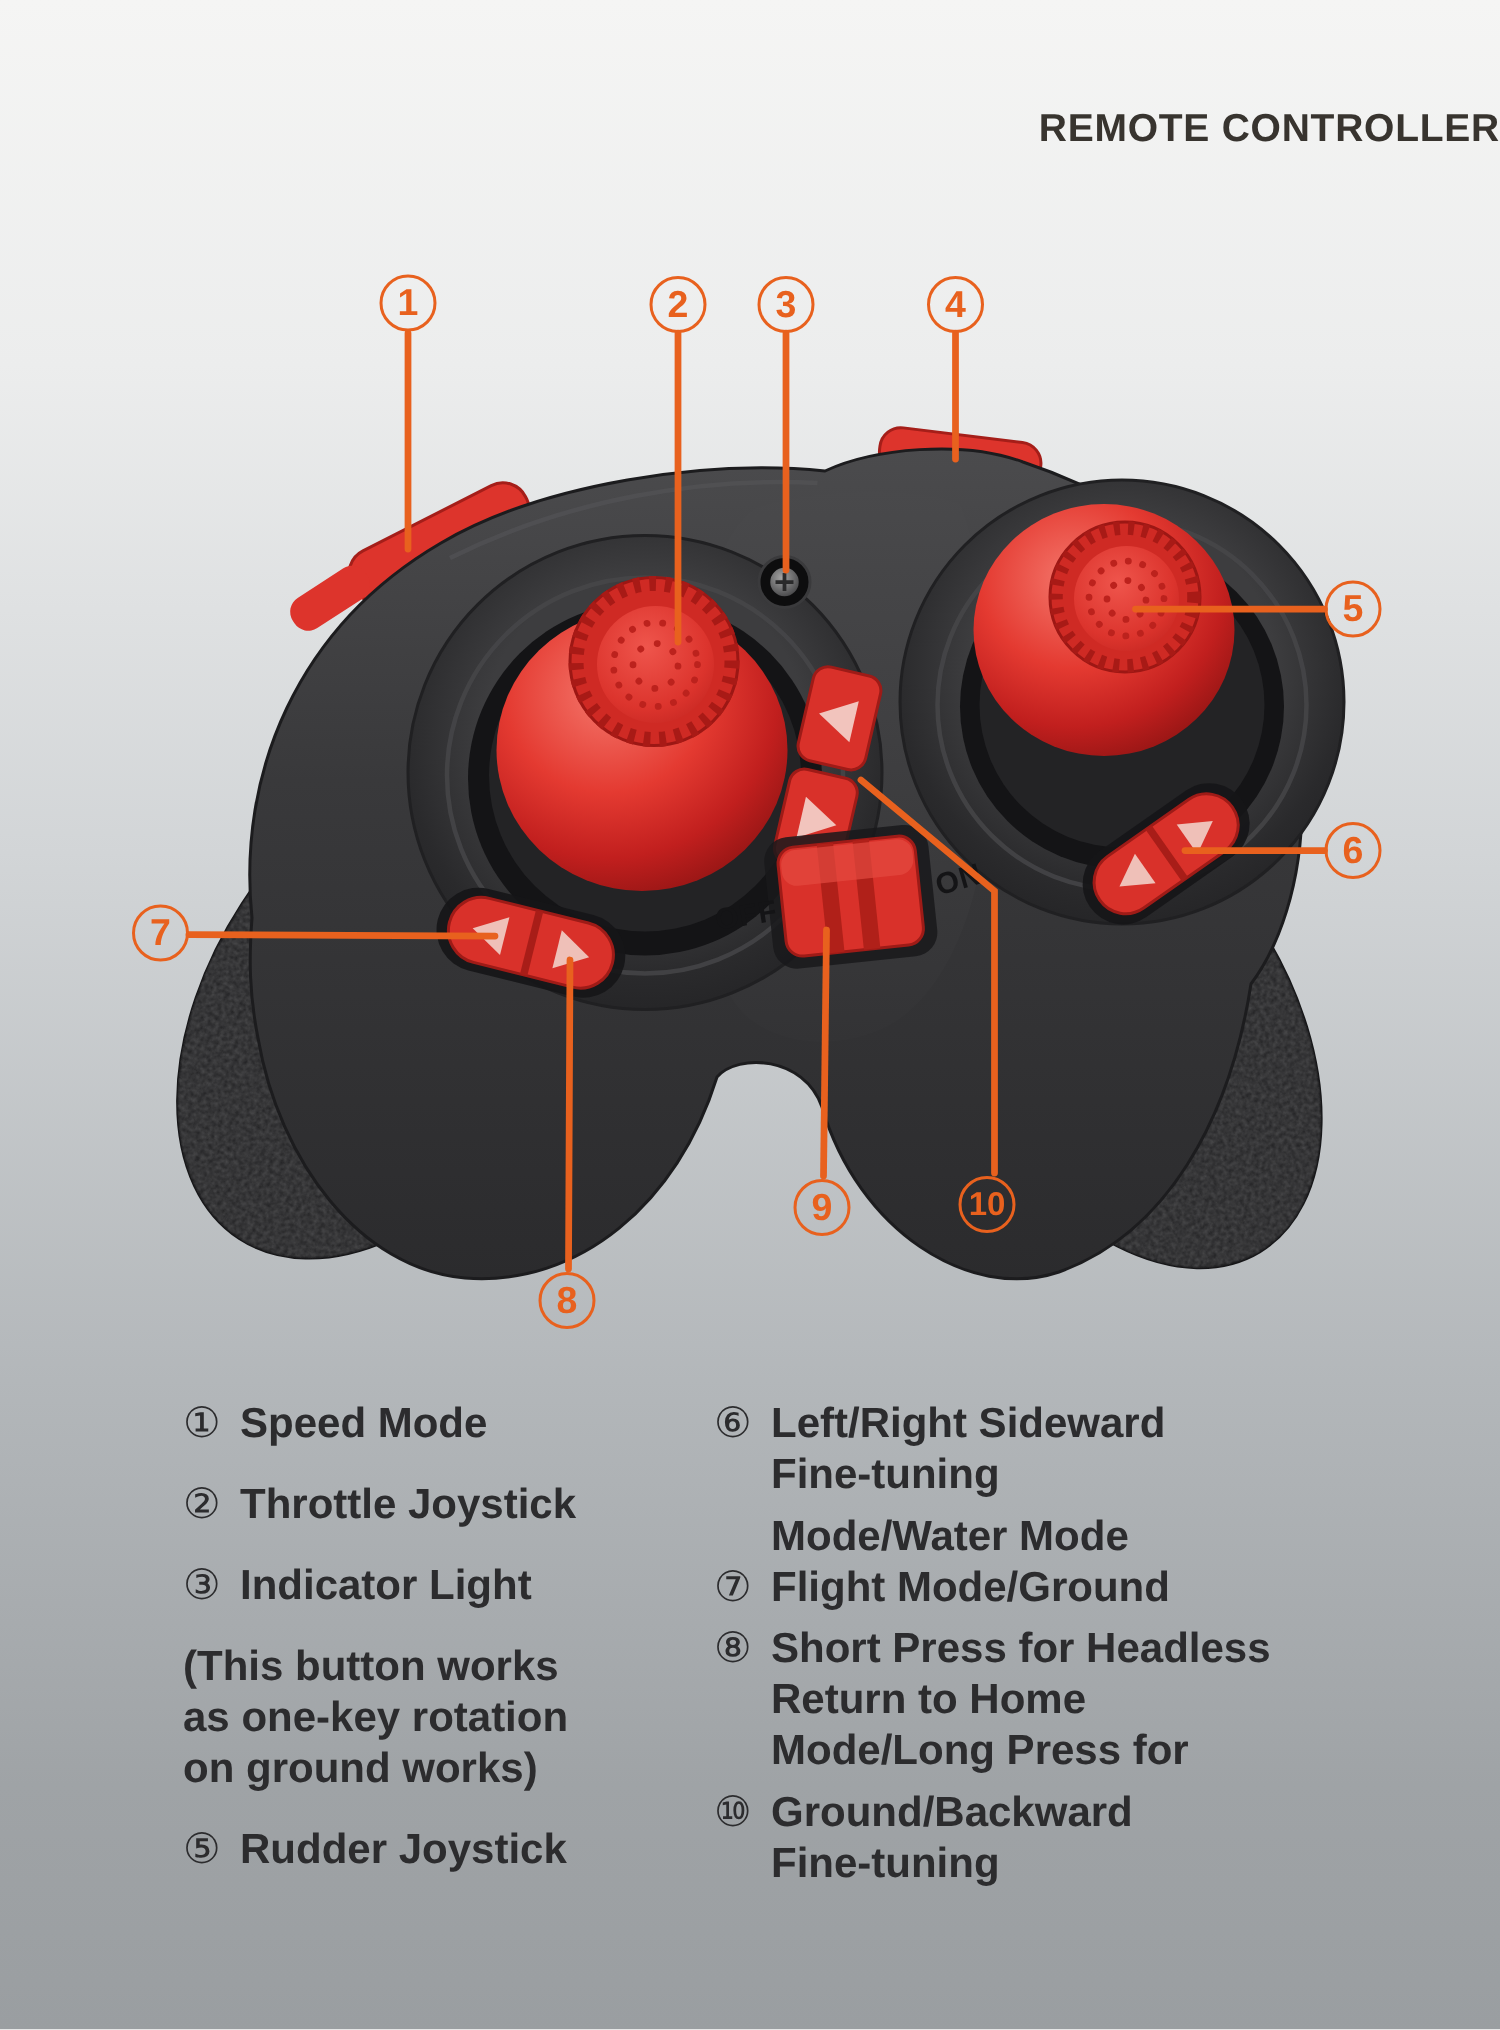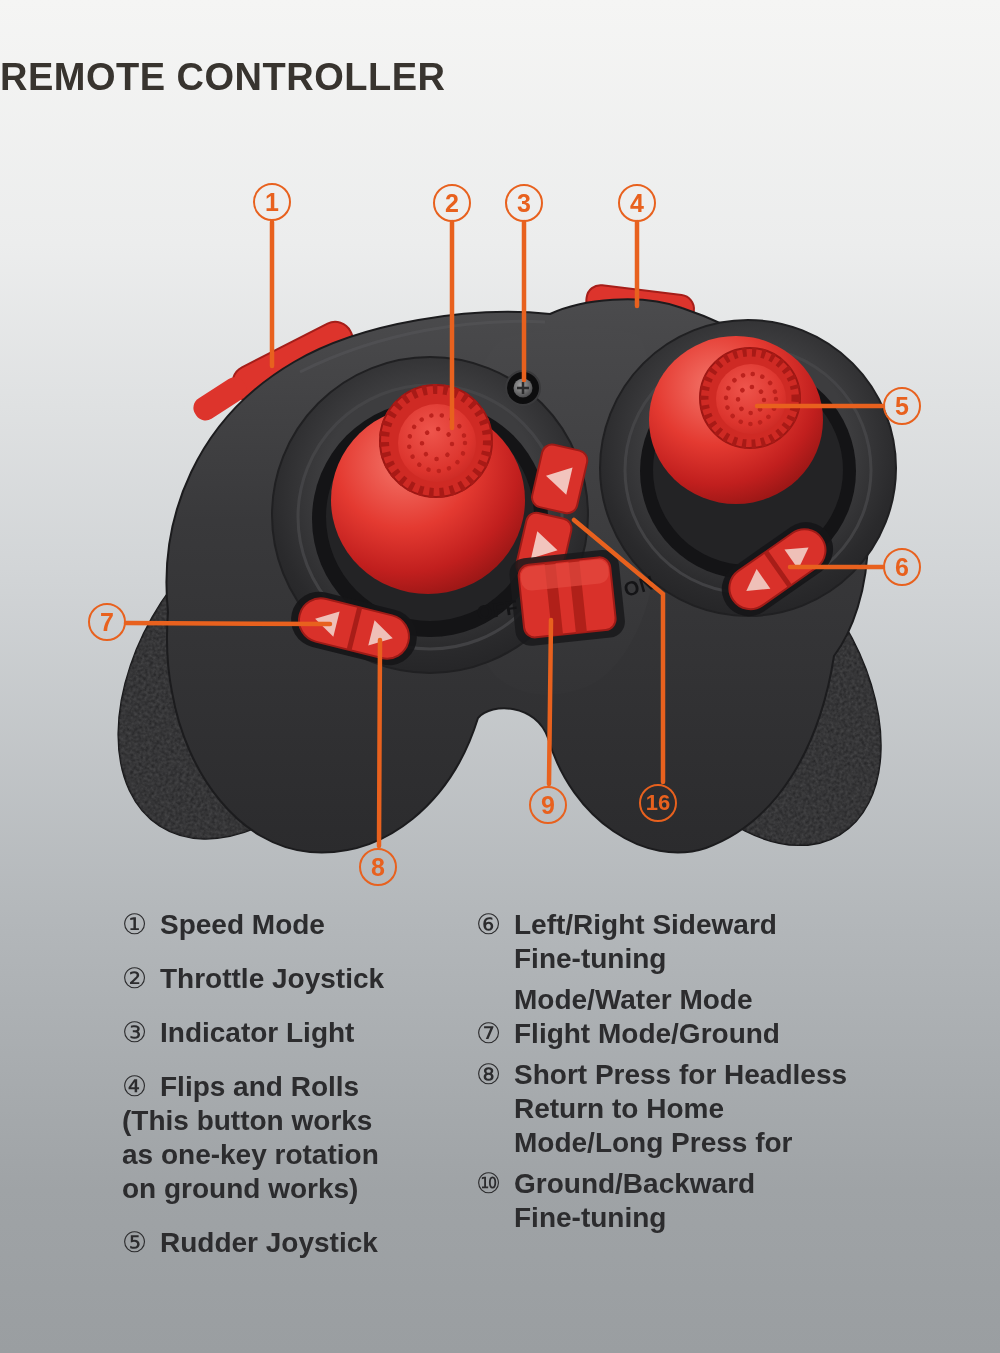--- a/index.html
+++ b/index.html
@@ -8,34 +8,34 @@
     --legend-text:#2c2c2e;
     --title-text:#38342f;
   }
   html,body{margin:0;padding:0;}
   .stage{
     position:relative;width:1000px;height:1353px;overflow:hidden;
     background:linear-gradient(180deg,#f5f5f4 0%,#eceded 18%,#d2d5d7 42%,#b3b7ba 68%,#9fa3a6 88%,#9a9ea1 100%);
     font-family:"Liberation Sans","DejaVu Sans",sans-serif;
   }
   .title{
-    position:absolute;top:56px;left:0;width:100%;text-align:left;
-    font-size:38px;font-weight:700;letter-spacing:.5px;color:var(--title-text);
+    position:absolute;top:70px;left:0;width:100%;text-align:right;
+    font-size:26px;font-weight:700;letter-spacing:.5px;color:var(--title-text);
   }
   svg.scene{position:absolute;left:0;top:0;width:1000px;height:1353px;}
   .callout{
     position:absolute;width:38px;height:38px;box-sizing:border-box;
     border:2.5px solid var(--accent);border-radius:50%;
     color:var(--accent);display:flex;align-items:center;justify-content:center;
     font-size:25px;font-weight:600;background:transparent;
   }
   .callout.small{font-size:22px;}
   .leader{stroke:var(--accent);stroke-width:4.5;stroke-linecap:round;fill:none;}
   .legend{
-    position:absolute;top:908px;color:var(--legend-text);
+    position:absolute;top:932px;color:var(--legend-text);
     font-size:28px;line-height:34px;font-weight:700;
   }
   .legend.col-left{left:122px;width:345px;}
   .legend.col-right{left:476px;width:430px;}
   .col-left .li{margin-bottom:20px;}
   .col-right .li{margin-bottom:7px;}
   .li .first .num{display:inline-block;min-width:38px;font-weight:400;}
   .cont.indent{padding-left:38px;}
   .cont.flush{padding-left:0;}
 </style>
@@ -195,34 +195,33 @@
 
   <div class="callout" style="left:253px;top:183px;">1</div>
   <div class="callout" style="left:433px;top:184px;">2</div>
   <div class="callout" style="left:505px;top:184px;">3</div>
   <div class="callout" style="left:618px;top:184px;">4</div>
   <div class="callout" style="left:883px;top:387px;">5</div>
   <div class="callout" style="left:883px;top:548px;">6</div>
   <div class="callout" style="left:88px;top:603px;">7</div>
   <div class="callout" style="left:359px;top:848px;">8</div>
   <div class="callout" style="left:529px;top:786px;">9</div>
-  <div class="callout small" style="left:639px;top:784px;">16</div>
+  <div class="callout small" style="left:639px;top:784px;">10</div>
 
   <div class="legend col-left">
     <div class="li">
       <div class="line first"><span class="num">①</span><span>Speed Mode</span></div>
     </div>
     <div class="li">
       <div class="line first"><span class="num">②</span><span>Throttle Joystick</span></div>
     </div>
     <div class="li">
       <div class="line first"><span class="num">③</span><span>Indicator Light</span></div>
     </div>
     <div class="li">
-      <div class="line first"><span class="num">④</span><span>Flips and Rolls</span></div>
       <div class="line cont flush">(This button works</div>
       <div class="line cont flush">as one-key rotation</div>
       <div class="line cont flush">on ground works)</div>
     </div>
     <div class="li">
       <div class="line first"><span class="num">⑤</span><span>Rudder Joystick</span></div>
     </div>
   </div>
 
   <div class="legend col-right">

